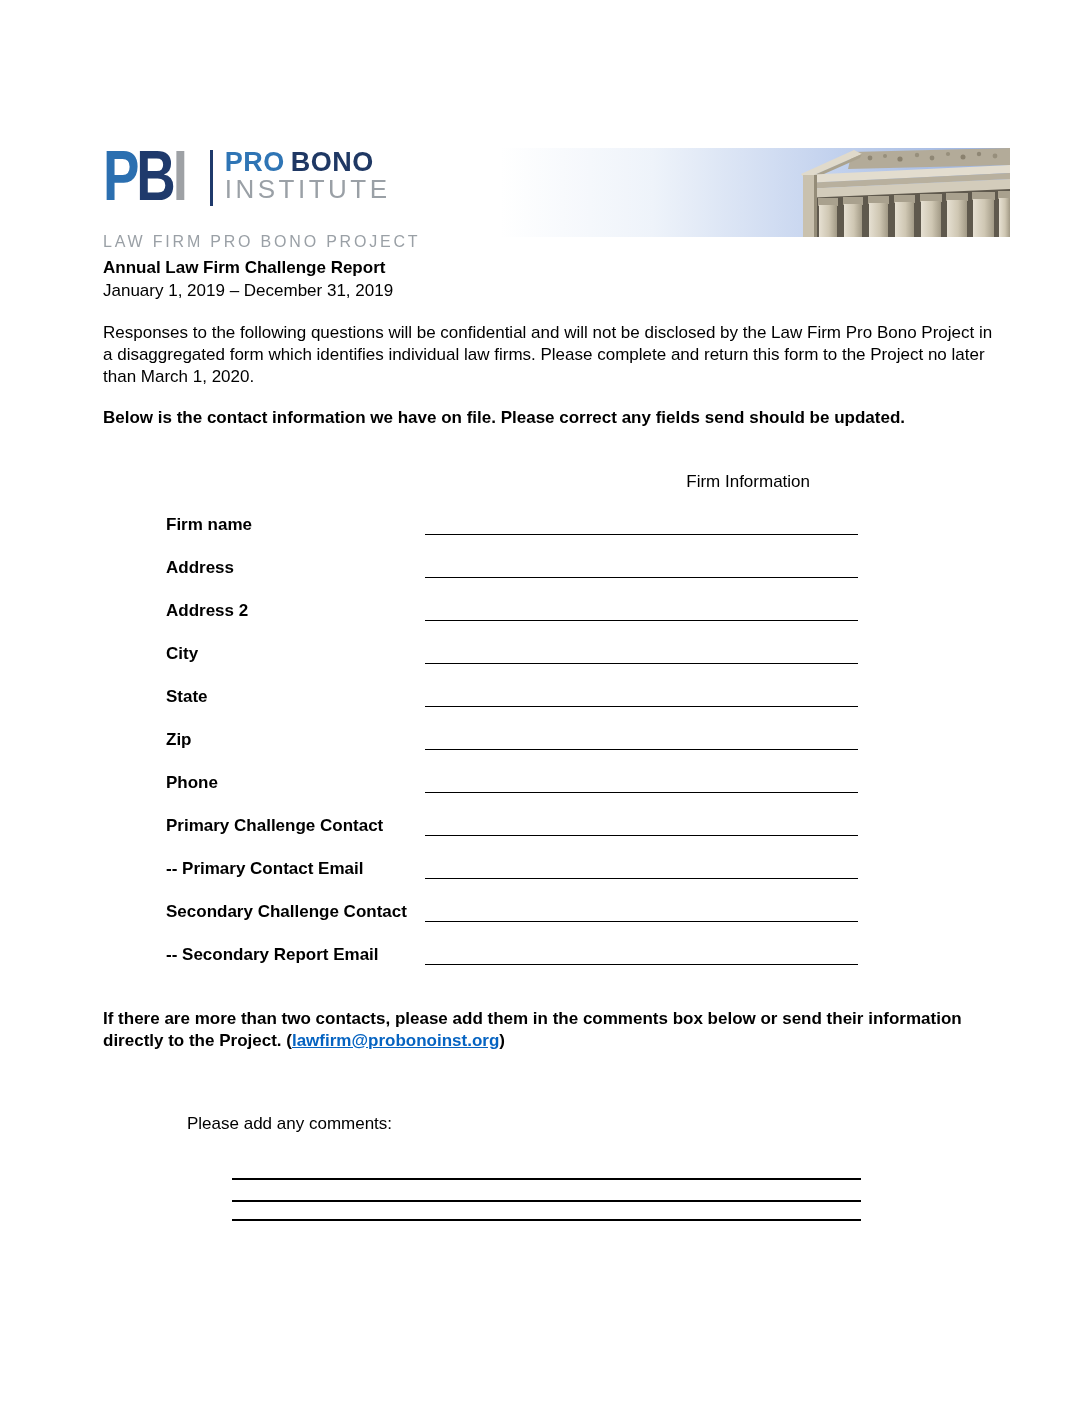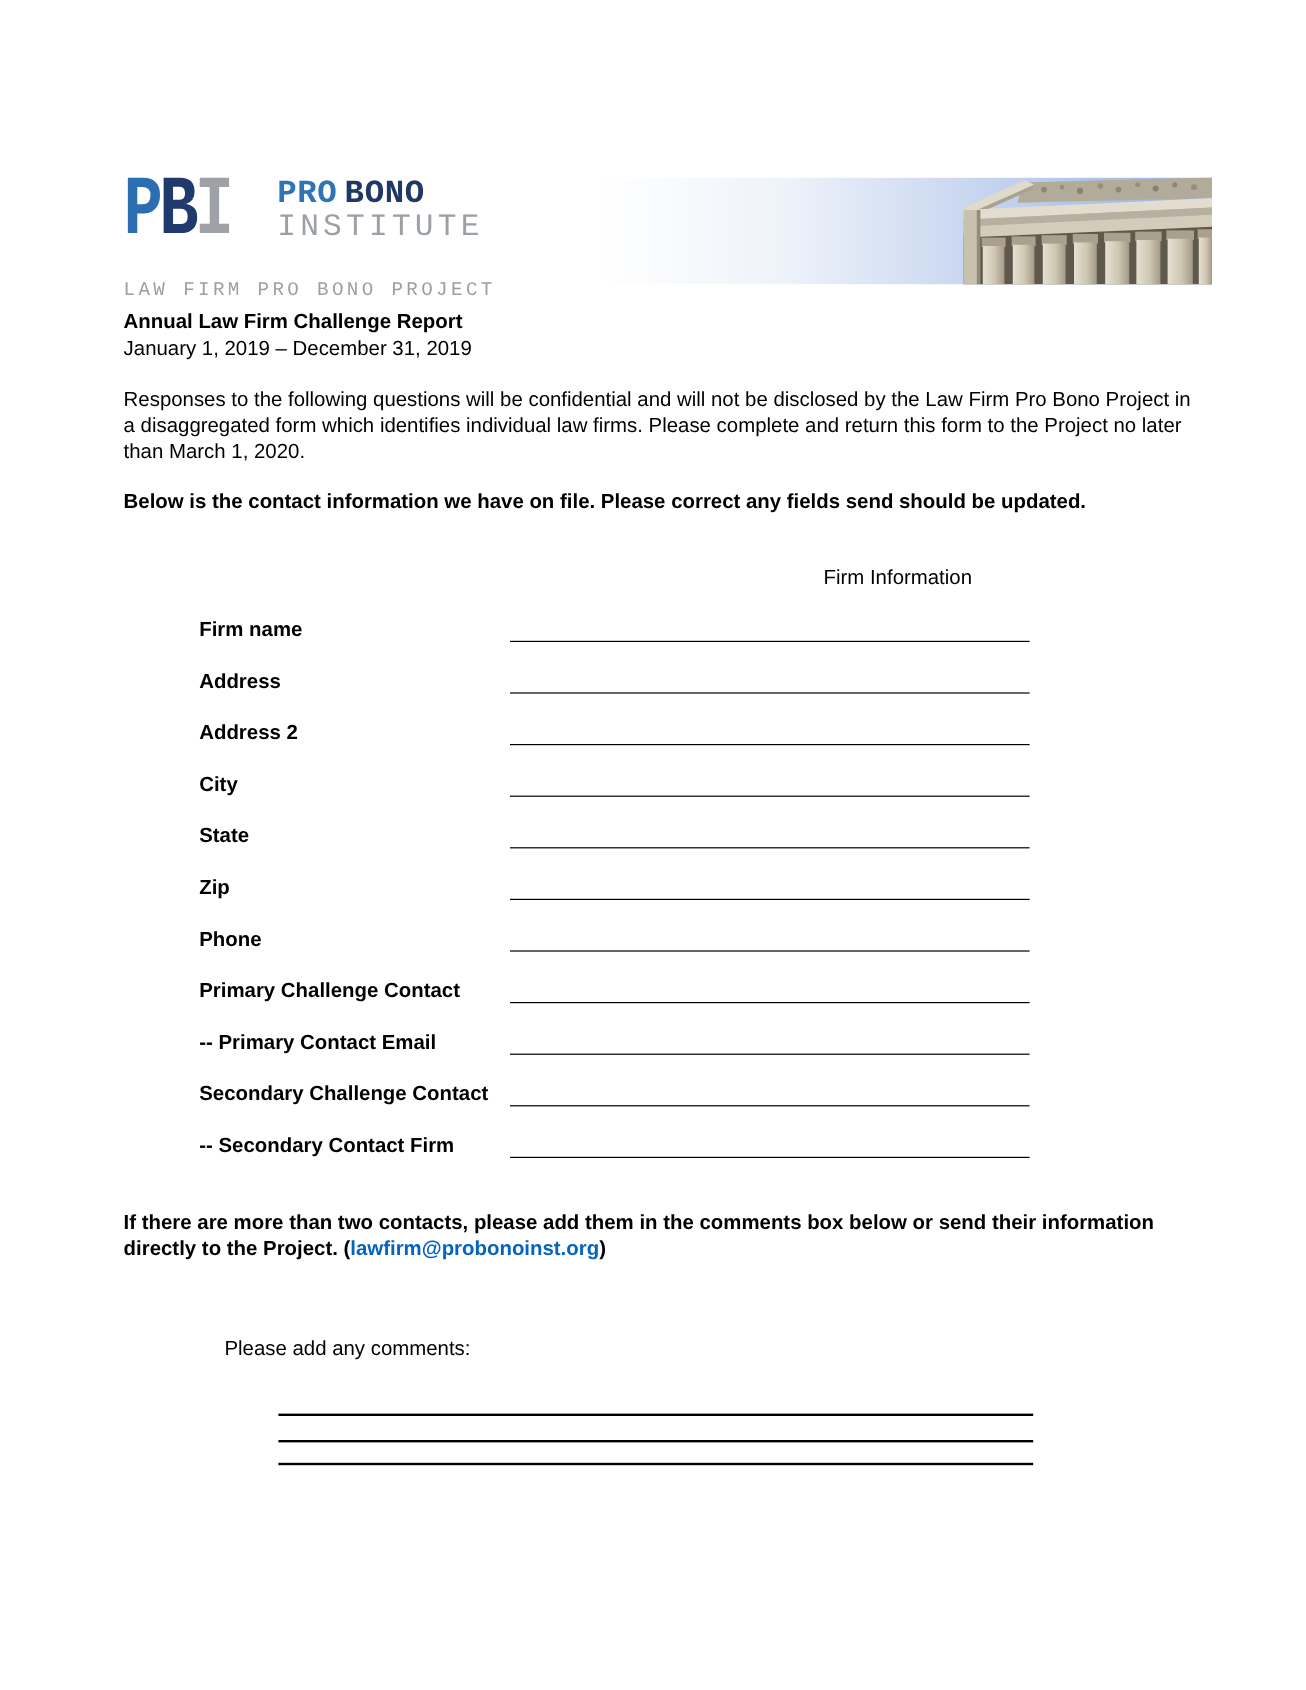--- a/index.html
+++ b/index.html
@@ -3,21 +3,21 @@
 <meta charset="utf-8">
 <style>
   * { margin:0; padding:0; box-sizing:border-box; }
   body { background:#e8e8e8; font-family:"Liberation Sans", sans-serif; }
   .page {
     position:relative; width:1088px; height:1408px; margin:0 auto;
     background:#ffffff; color:#000; overflow:hidden;
   }
 
   
-  .logo { position:absolute; left:103px; top:148px; width:300px;font-family:Liberation Mono, monospace; }
+  .logo { position:absolute; left:103px; top:148px; width:300px; }
   .logo-row { display:flex; align-items:flex-start; }
   .pbi { font-weight:bold; font-size:70px; line-height:0.82; letter-spacing:-4px;
          transform:scaleX(0.78); transform-origin:left top; white-space:nowrap; }
   .logo-divider { width:3px; height:56px; background:#1f3a6c; margin-left:2px; margin-top:2px; }
   .logo-words { margin-left:12px; margin-top:0; line-height:1.05; white-space:nowrap; }
   .logo-line1 { font-size:27px; font-weight:bold; letter-spacing:0.5px; }
   .logo-line1 .w2 { margin-left:6px;text-align:right; }
   .logo-line2 { font-size:26px; font-weight:400; letter-spacing:3.5px; }
   .logo-tagline { margin-top:27px; font-size:16px; letter-spacing:2.8px; white-space:nowrap; }
 
@@ -36,21 +36,21 @@
                    text-align:right; font-size:17px; }
 
   
   .frow { position:absolute; left:166px; width:700px; height:22px; font-size:17px; line-height:22px; }
   .flabel { position:absolute; left:0; top:0; white-space:nowrap;font-weight:bold; }
   .fline { position:absolute; left:259px; top:20px; width:433px; height:0;
            border-bottom:1.6px solid #000; }
 
   
   .contacts-note { top:1008px; }
-  .email-link { font-weight:bold; cursor:pointer; }
+  .email-link { text-decoration:underline; font-weight:bold; cursor:pointer; }
 
   
   .comments-label { position:absolute; left:166px; top:1114px; font-size:17px; font-weight:normal;margin-left:21px; }
   .cline { position:absolute; left:232px; width:629px; height:0; border-bottom:2px solid #000; }
   .cline1 { top:1178px; } .cline2 { top:1200px; } .cline3 { top:1219px; }
 </style>
 </head>
 <body>
 
 <div class="page">
@@ -170,21 +170,21 @@
   </div>
   <div class="frow" style="top:858px">
     <div class="flabel">-- Primary Contact Email</div>
     <div class="fline"></div>
   </div>
   <div class="frow" style="top:901px">
     <div class="flabel">Secondary Challenge Contact</div>
     <div class="fline"></div>
   </div>
   <div class="frow" style="top:944px">
-    <div class="flabel">-- Secondary Contact Firm</div>
+    <div class="flabel">-- Secondary Report Email</div>
     <div class="fline"></div>
   </div>
 
   <div class="tblock bold contacts-note"><span>If there are more than two contacts, please add them in the comments box below or send their information directly to the Project. (</span><a class="email-link" style="color: rgb(5, 99, 193);">lawfirm@probonoinst.org</a><span>)</span></div>
 
   <div class="comments-label">Please add any comments:</div>
   <div class="cline cline1"></div>
   <div class="cline cline2"></div>
   <div class="cline cline3"></div>
 

